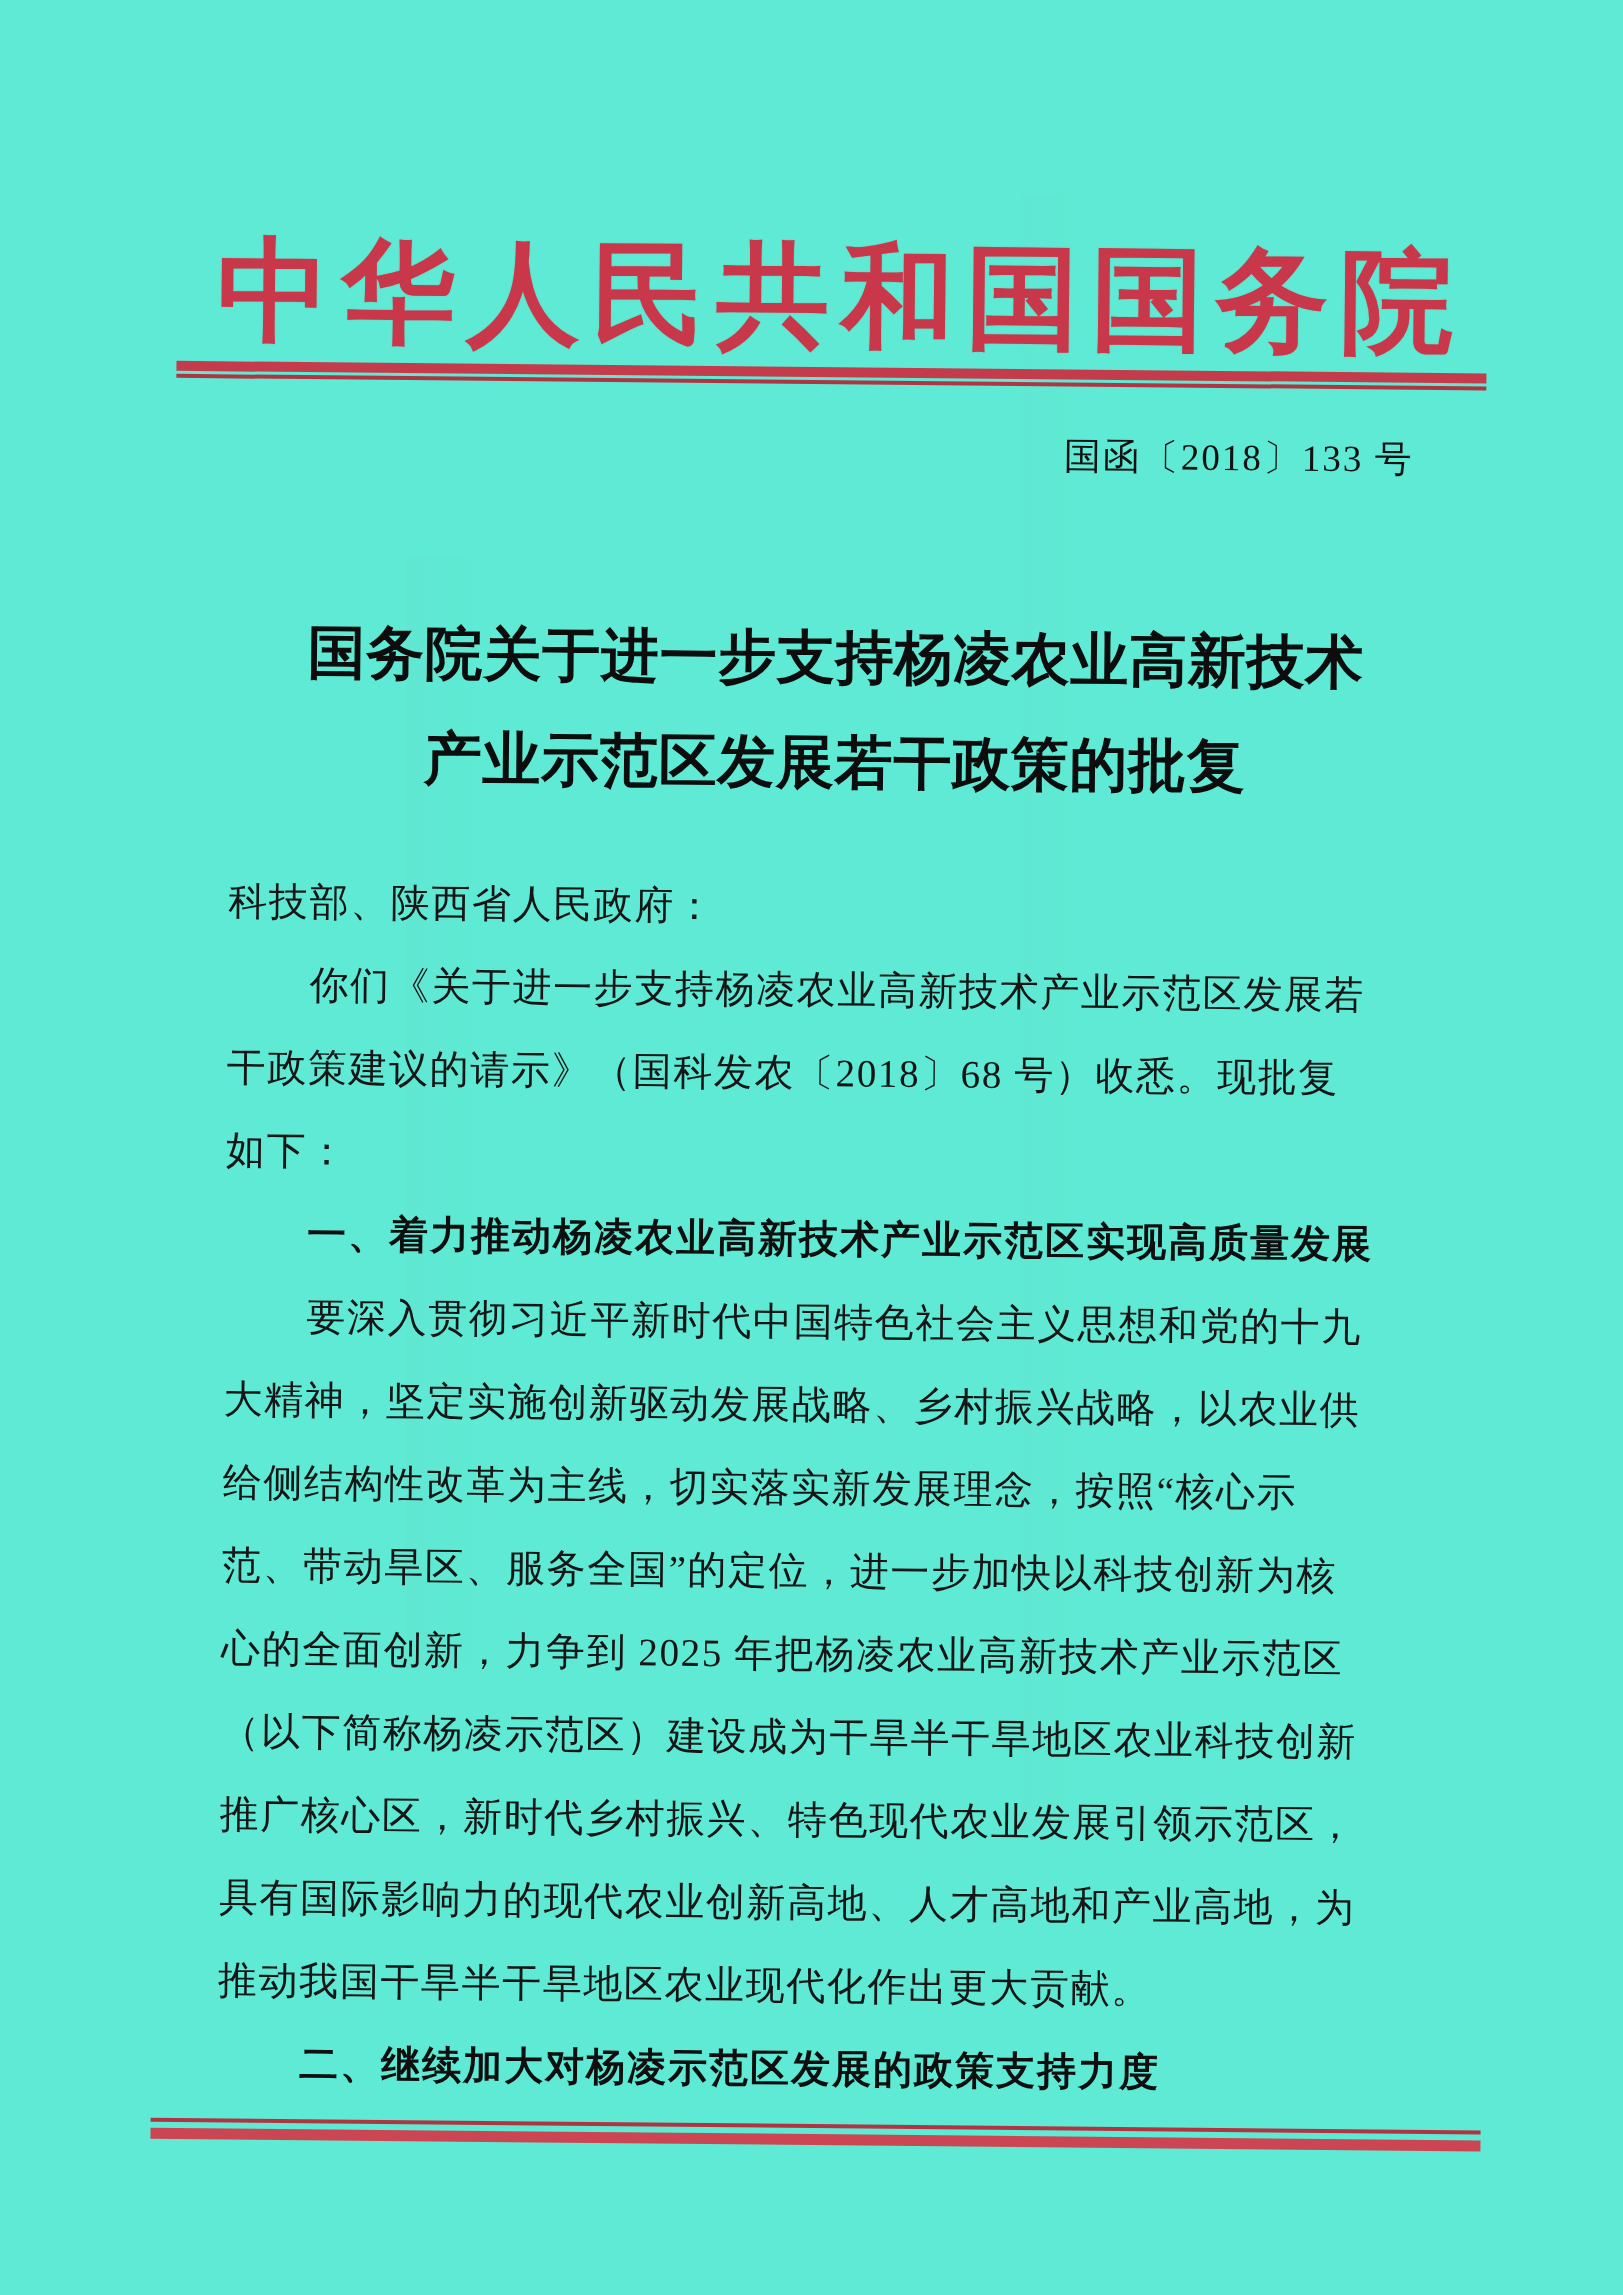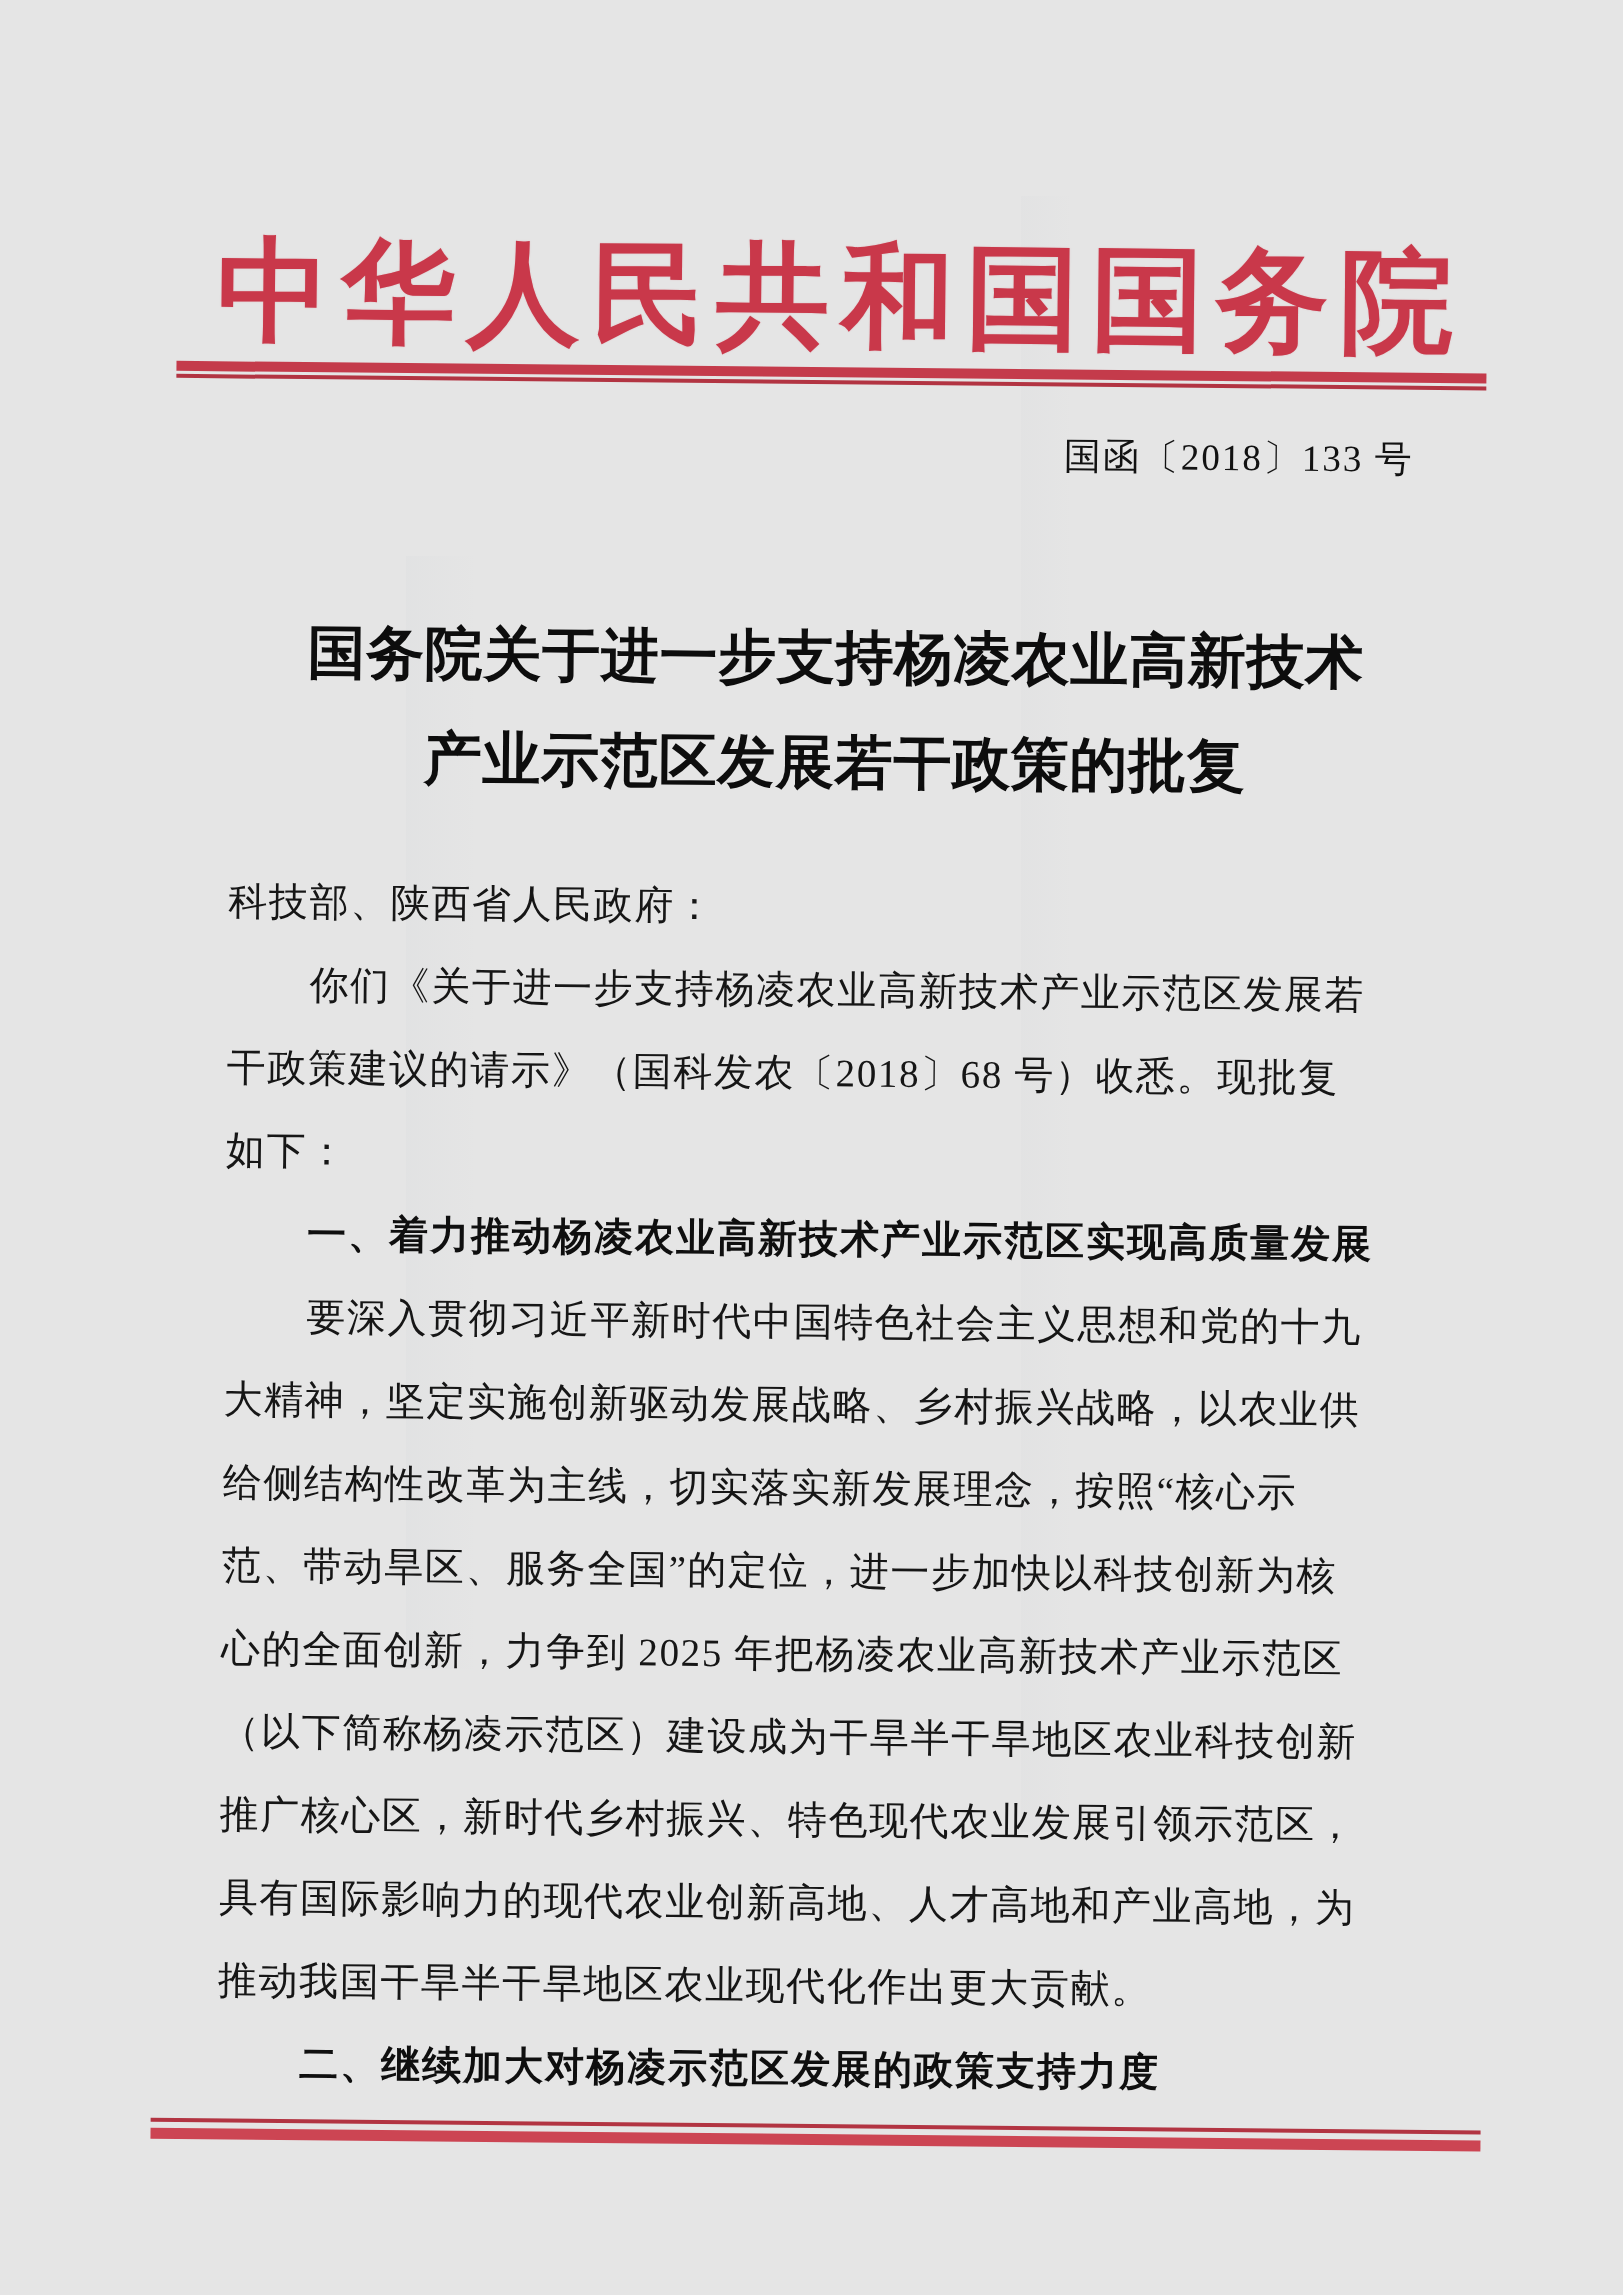--- a/index.html
+++ b/index.html
@@ -1,21 +1,21 @@
 <!DOCTYPE html>
 <html style="font-size:10.5px"><head>
 <meta charset="utf-8">
 <style>
   html,body{margin:0;padding:0;}
   body{
     width:1623px;height:2295px;position:relative;overflow:hidden;
     background:#fcfcfb;
     font-family:"Liberation Serif","DejaVu Serif",serif;
   }
-  .page{position:absolute;inset:0;background:#e5e5e5;}
+  .page{position:absolute;inset:0;background:#5eead4;}
   
   .streak{position:absolute;pointer-events:none;}
   .streak.s1{left:406px;top:556px;width:72px;height:1113px;
     background:linear-gradient(to right,rgba(150,165,180,0.045),rgba(150,165,180,0));}
   .streak.s2{left:1021px;top:196px;width:52px;height:1636px;
     background:linear-gradient(to right,rgba(150,160,175,0.035),rgba(150,160,175,0));}
   
   .tilt{position:absolute;inset:0;transform:rotate(0.55deg);transform-origin:812px 1147px;}
 
   .org-title{

